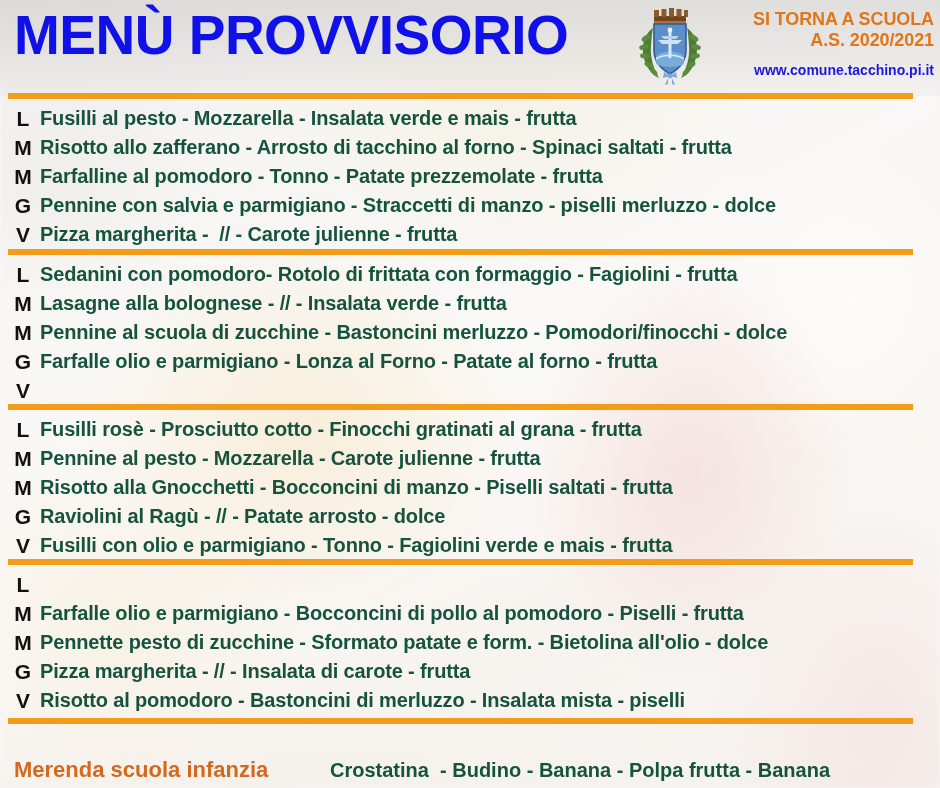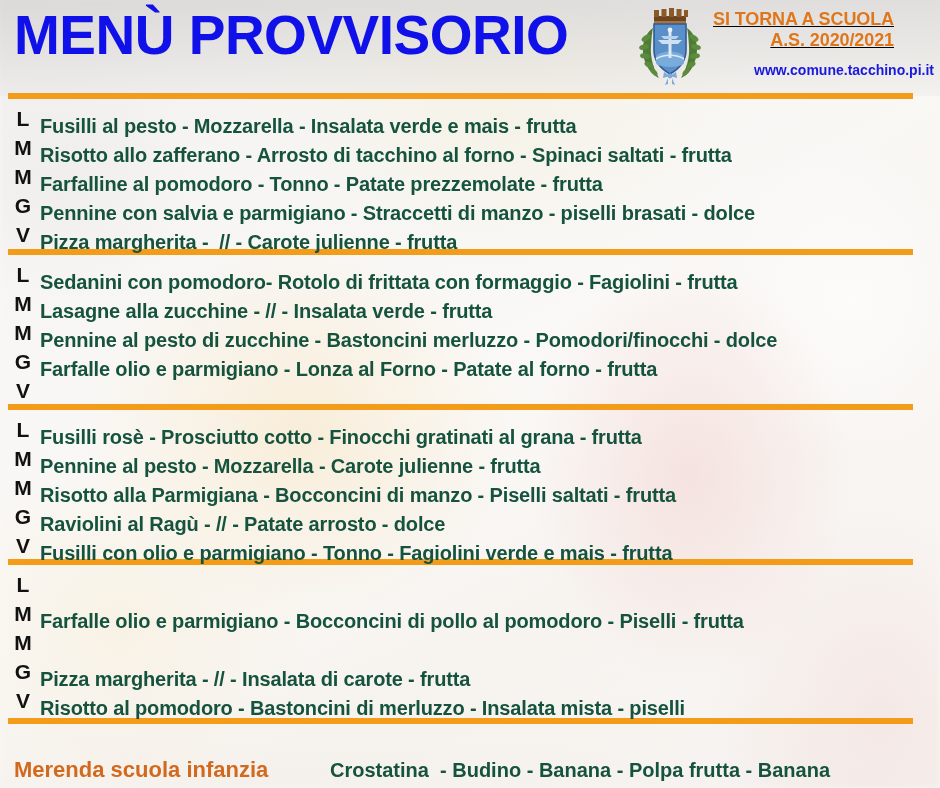--- a/index.html
+++ b/index.html
@@ -81,25 +81,24 @@
   }
   .crest {
     position: absolute;
     left: 634px;
     top: 6px;
     width: 72px;
     height: 84px;
   }
   .header-right {
     position: absolute;
-    left: 660px;
+    left: 700px;
     top: 9px;
     width: 234px;
     text-align: right;
-    text-decoration: underline;
   }
   .hr-line1, .hr-line2 {
     color: #E0761B;
     font-weight: bold;
     font-size: 18px;
     line-height: 21px;
     letter-spacing: -0.1px;
     white-space: nowrap;
   }
   .site-url {
@@ -146,21 +145,20 @@
   }
   .day-text {
     position: absolute;
     left: 40px;
     color: #16533F;
     font-weight: bold;
     font-size: 20px;
     line-height: 29px;
     white-space: pre;
     letter-spacing: -0.15px;
-    margin-top: 8px;
   }
 
   
   .footer {
     position: absolute;
     left: 0;
     top: 744px;
     width: 940px;
     height: 44px;
     white-space: nowrap;
@@ -274,40 +272,40 @@
       <div class="day-row">
         <span class="day-letter">M</span>
         <span class="day-text">Risotto allo zafferano - Arrosto di tacchino al forno - Spinaci saltati - frutta</span>
       </div>
       <div class="day-row">
         <span class="day-letter">M</span>
         <span class="day-text">Farfalline al pomodoro - Tonno - Patate prezzemolate - frutta</span>
       </div>
       <div class="day-row">
         <span class="day-letter">G</span>
-        <span class="day-text">Pennine con salvia e parmigiano - Straccetti di manzo - piselli brasati - dolce</span>
+        <span class="day-text">Pennine con salvia e parmigiano - Straccetti di manzo - piselli merluzzo - dolce</span>
       </div>
       <div class="day-row">
         <span class="day-letter">V</span>
         <span class="day-text">Pizza margherita -  // - Carote julienne - frutta</span>
       </div>
     </div>
 
     <div class="week" style="top:260px;">
       <div class="day-row">
         <span class="day-letter">L</span>
         <span class="day-text">Sedanini con pomodoro- Rotolo di frittata con formaggio - Fagiolini - frutta</span>
       </div>
       <div class="day-row">
         <span class="day-letter">M</span>
-        <span class="day-text">Lasagne alla zucchine - // - Insalata verde - frutta</span>
-      </div>
-      <div class="day-row">
-        <span class="day-letter">M</span>
-        <span class="day-text">Pennine al pesto di zucchine - Bastoncini merluzzo - Pomodori/finocchi - dolce</span>
+        <span class="day-text">Lasagne alla bolognese - // - Insalata verde - frutta</span>
+      </div>
+      <div class="day-row">
+        <span class="day-letter">M</span>
+        <span class="day-text">Pennine al scuola di zucchine - Bastoncini merluzzo - Pomodori/finocchi - dolce</span>
       </div>
       <div class="day-row">
         <span class="day-letter">G</span>
         <span class="day-text">Farfalle olio e parmigiano - Lonza al Forno - Patate al forno - frutta</span>
       </div>
       <div class="day-row">
         <span class="day-letter">V</span>
       </div>
     </div>
 
@@ -315,21 +313,21 @@
       <div class="day-row">
         <span class="day-letter">L</span>
         <span class="day-text">Fusilli rosè - Prosciutto cotto - Finocchi gratinati al grana - frutta</span>
       </div>
       <div class="day-row">
         <span class="day-letter">M</span>
         <span class="day-text">Pennine al pesto - Mozzarella - Carote julienne - frutta</span>
       </div>
       <div class="day-row">
         <span class="day-letter">M</span>
-        <span class="day-text">Risotto alla Parmigiana - Bocconcini di manzo - Piselli saltati - frutta</span>
+        <span class="day-text">Risotto alla Gnocchetti - Bocconcini di manzo - Piselli saltati - frutta</span>
       </div>
       <div class="day-row">
         <span class="day-letter">G</span>
         <span class="day-text">Raviolini al Ragù - // - Patate arrosto - dolce</span>
       </div>
       <div class="day-row">
         <span class="day-letter">V</span>
         <span class="day-text">Fusilli con olio e parmigiano - Tonno - Fagiolini verde e mais - frutta</span>
       </div>
     </div>
@@ -337,20 +335,21 @@
     <div class="week" style="top:570px;">
       <div class="day-row">
         <span class="day-letter">L</span>
       </div>
       <div class="day-row">
         <span class="day-letter">M</span>
         <span class="day-text">Farfalle olio e parmigiano - Bocconcini di pollo al pomodoro - Piselli - frutta</span>
       </div>
       <div class="day-row">
         <span class="day-letter">M</span>
+        <span class="day-text">Pennette pesto di zucchine - Sformato patate e form. - Bietolina all'olio - dolce</span>
       </div>
       <div class="day-row">
         <span class="day-letter">G</span>
         <span class="day-text">Pizza margherita - // - Insalata di carote - frutta</span>
       </div>
       <div class="day-row">
         <span class="day-letter">V</span>
         <span class="day-text">Risotto al pomodoro - Bastoncini di merluzzo - Insalata mista - piselli</span>
       </div>
     </div>

